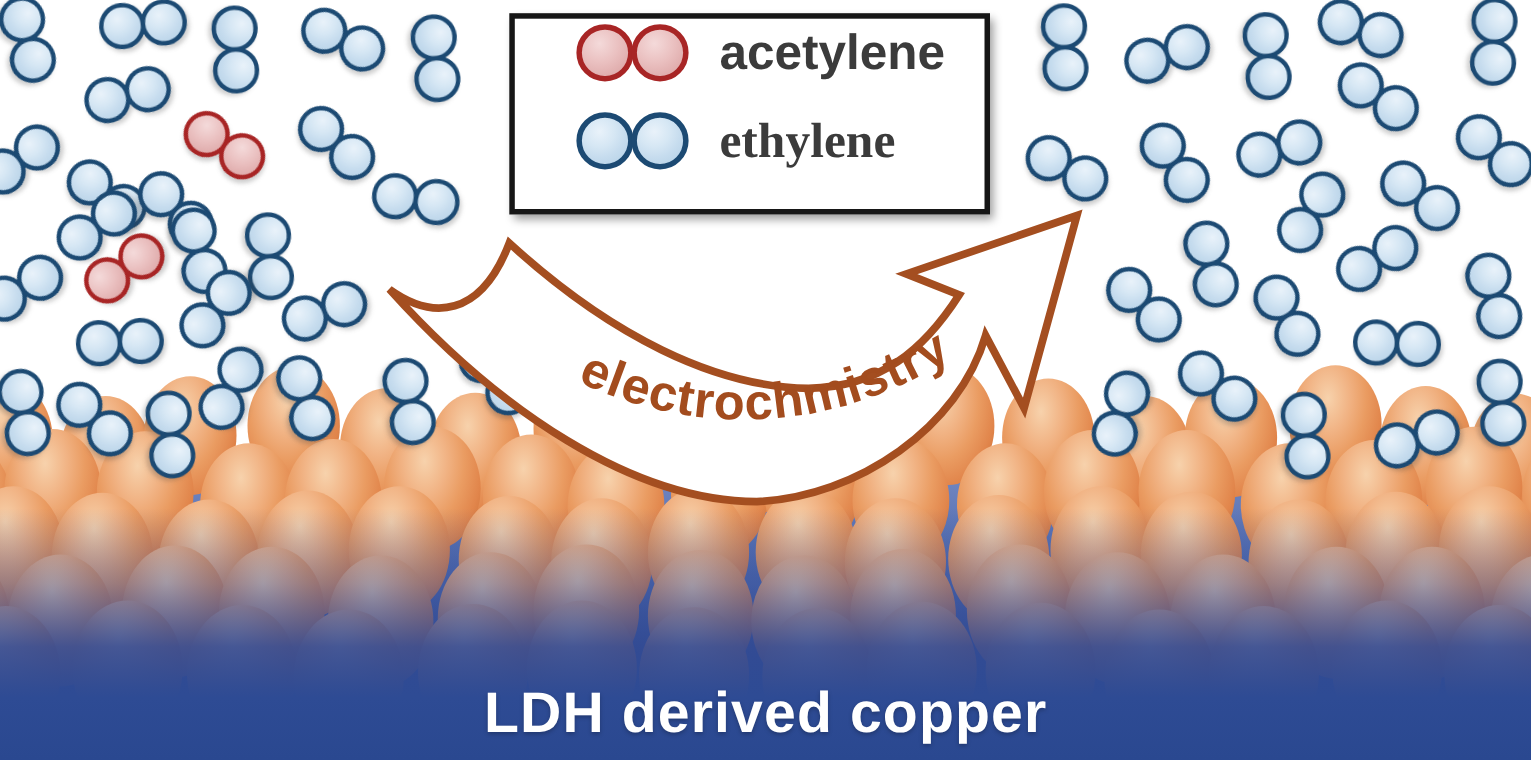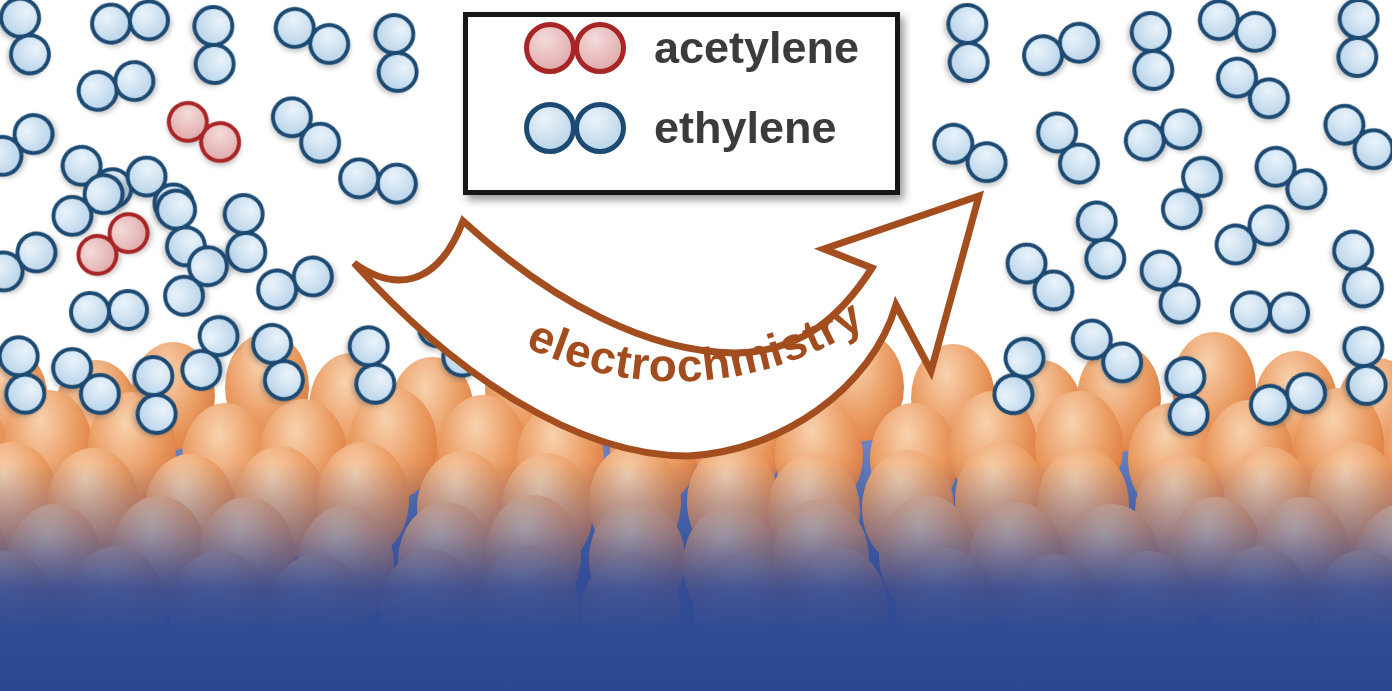--- a/index.html
+++ b/index.html
@@ -47,21 +47,21 @@
   #arrow-svg{position:absolute;left:0;top:0;width:1392px;height:691px;pointer-events:none;}
   #arrow-svg text{font-family:"Liberation Sans", sans-serif;font-weight:bold;font-size:46px;letter-spacing:1px;}
   
   #legend{
     position:absolute;left:463px;top:12px;width:437px;height:183px;
     background:#ffffff;border:5px solid #161616;box-sizing:border-box;
     box-shadow:4px 5px 8px rgba(0,0,0,0.40);
   }
   .legend-row{display:flex;align-items:center;margin-left:56px;height:62px;}
   .legend-row.first{}
-  .legend-row.second{margin-top:18px;}
+  .legend-row.second{margin-top:18px;font-family:Liberation Serif, serif;}
   .legend-dimer{position:relative;width:102px;height:52px;flex:0 0 auto;}
   .legend-dimer .atom{width:52px;height:52px;top:0;border-width:5px;}
   .legend-dimer .atom.a1{left:0;}
   .legend-dimer .atom.a2{left:50px;}
   .legend-label{margin-left:28px;font-size:45px;font-weight:bold;color:#3B3B3B;}
 </style>
 </head>
 <body>
 
 <div id="stage">
@@ -367,20 +367,21 @@
              C 575,456 452,372 354,263
              C 393,291 437,289 463,221 Z" fill="#FFFFFF" stroke="#A44E20" stroke-width="7" stroke-linejoin="miter" stroke-linecap="round"></path>
     <path id="arrow-text-path" d="M 480,322 C 615,408 775,402 908,295" fill="none" stroke="none"></path>
     <text text-anchor="middle" fill="#A34C1E">
       <textPath href="#arrow-text-path" startOffset="50%">electrochmistry</textPath>
     </text>
   </svg>
 
   <div id="fade"></div>
 
+  <div id="substrate-label">LDH derived copper</div>
 
   <div id="legend">
     <div class="legend-row first">
       <div class="legend-dimer">
         <div class="atom ace a1"></div>
         <div class="atom ace a2"></div>
       </div>
       <div class="legend-label">acetylene</div>
     </div>
     <div class="legend-row second">

